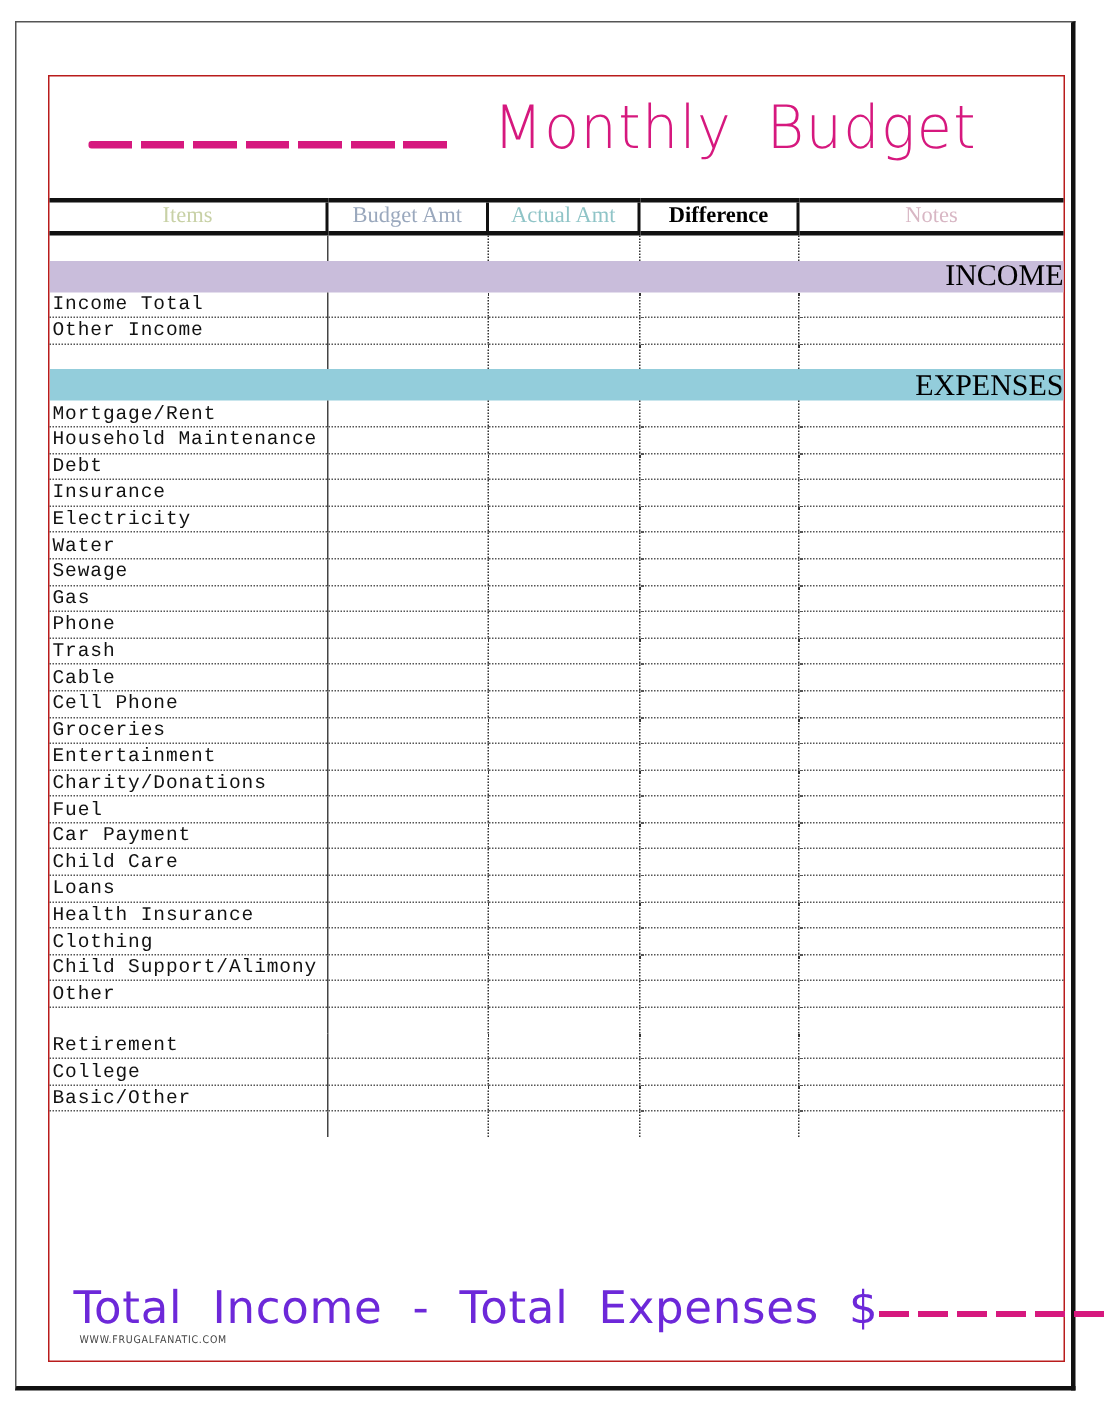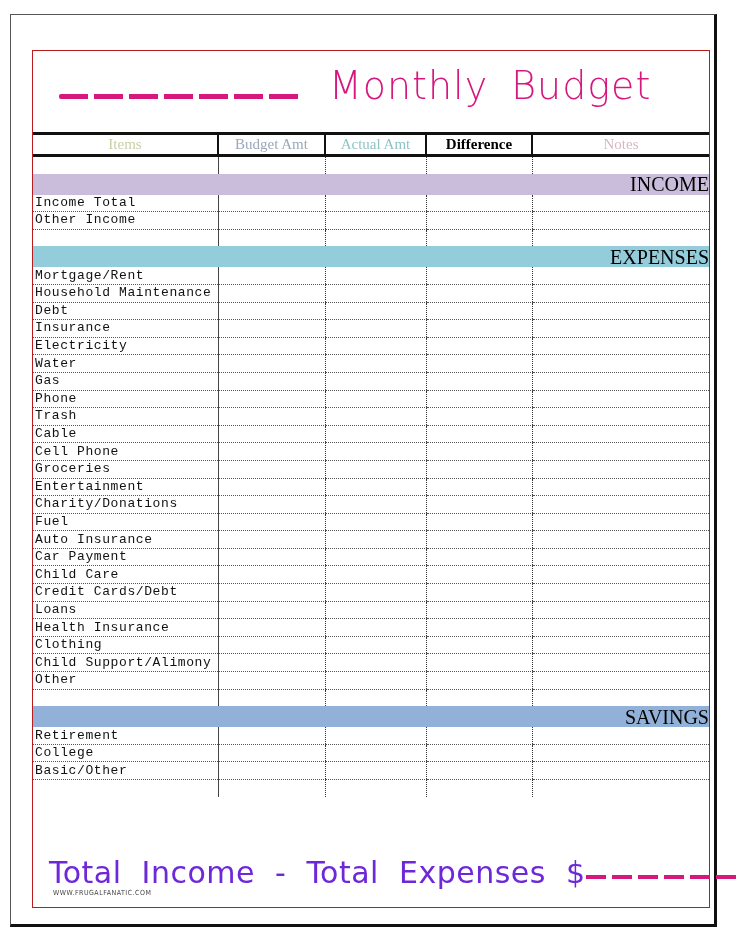--- a/index.html
+++ b/index.html
@@ -169,20 +169,27 @@
             <td></td>
           </tr>
           <tr>
             <td>Water</td>
             <td></td>
             <td></td>
             <td></td>
             <td></td>
           </tr>
           <tr>
+            <td>Sewage</td>
+            <td></td>
+            <td></td>
+            <td></td>
+            <td></td>
+          </tr>
+          <tr>
             <td>Gas</td>
             <td></td>
             <td></td>
             <td></td>
             <td></td>
           </tr>
           <tr>
             <td>Phone</td>
             <td></td>
             <td></td>
@@ -232,48 +239,34 @@
             <td></td>
           </tr>
           <tr>
             <td>Fuel</td>
             <td></td>
             <td></td>
             <td></td>
             <td></td>
           </tr>
           <tr>
-            <td>Auto Insurance</td>
-            <td></td>
-            <td></td>
-            <td></td>
-            <td></td>
-          </tr>
-          <tr>
             <td>Car Payment</td>
             <td></td>
             <td></td>
             <td></td>
             <td></td>
           </tr>
           <tr>
             <td>Child Care</td>
             <td></td>
             <td></td>
             <td></td>
             <td></td>
           </tr>
           <tr>
-            <td>Credit Cards/Debt</td>
-            <td></td>
-            <td></td>
-            <td></td>
-            <td></td>
-          </tr>
-          <tr>
             <td>Loans</td>
             <td></td>
             <td></td>
             <td></td>
             <td></td>
           </tr>
           <tr>
             <td>Health Insurance</td>
             <td></td>
             <td></td>
@@ -300,23 +293,20 @@
             <td></td>
             <td></td>
             <td></td>
           </tr>
           <tr class="blank">
             <td></td>
             <td></td>
             <td></td>
             <td></td>
             <td></td>
-          </tr>
-          <tr class="band">
-            <td colspan="5" class="band-cell" style="background: rgb(146, 177, 217);">SAVINGS</td>
           </tr>
           <tr>
             <td>Retirement</td>
             <td></td>
             <td></td>
             <td></td>
             <td></td>
           </tr>
           <tr>
             <td>College</td>

